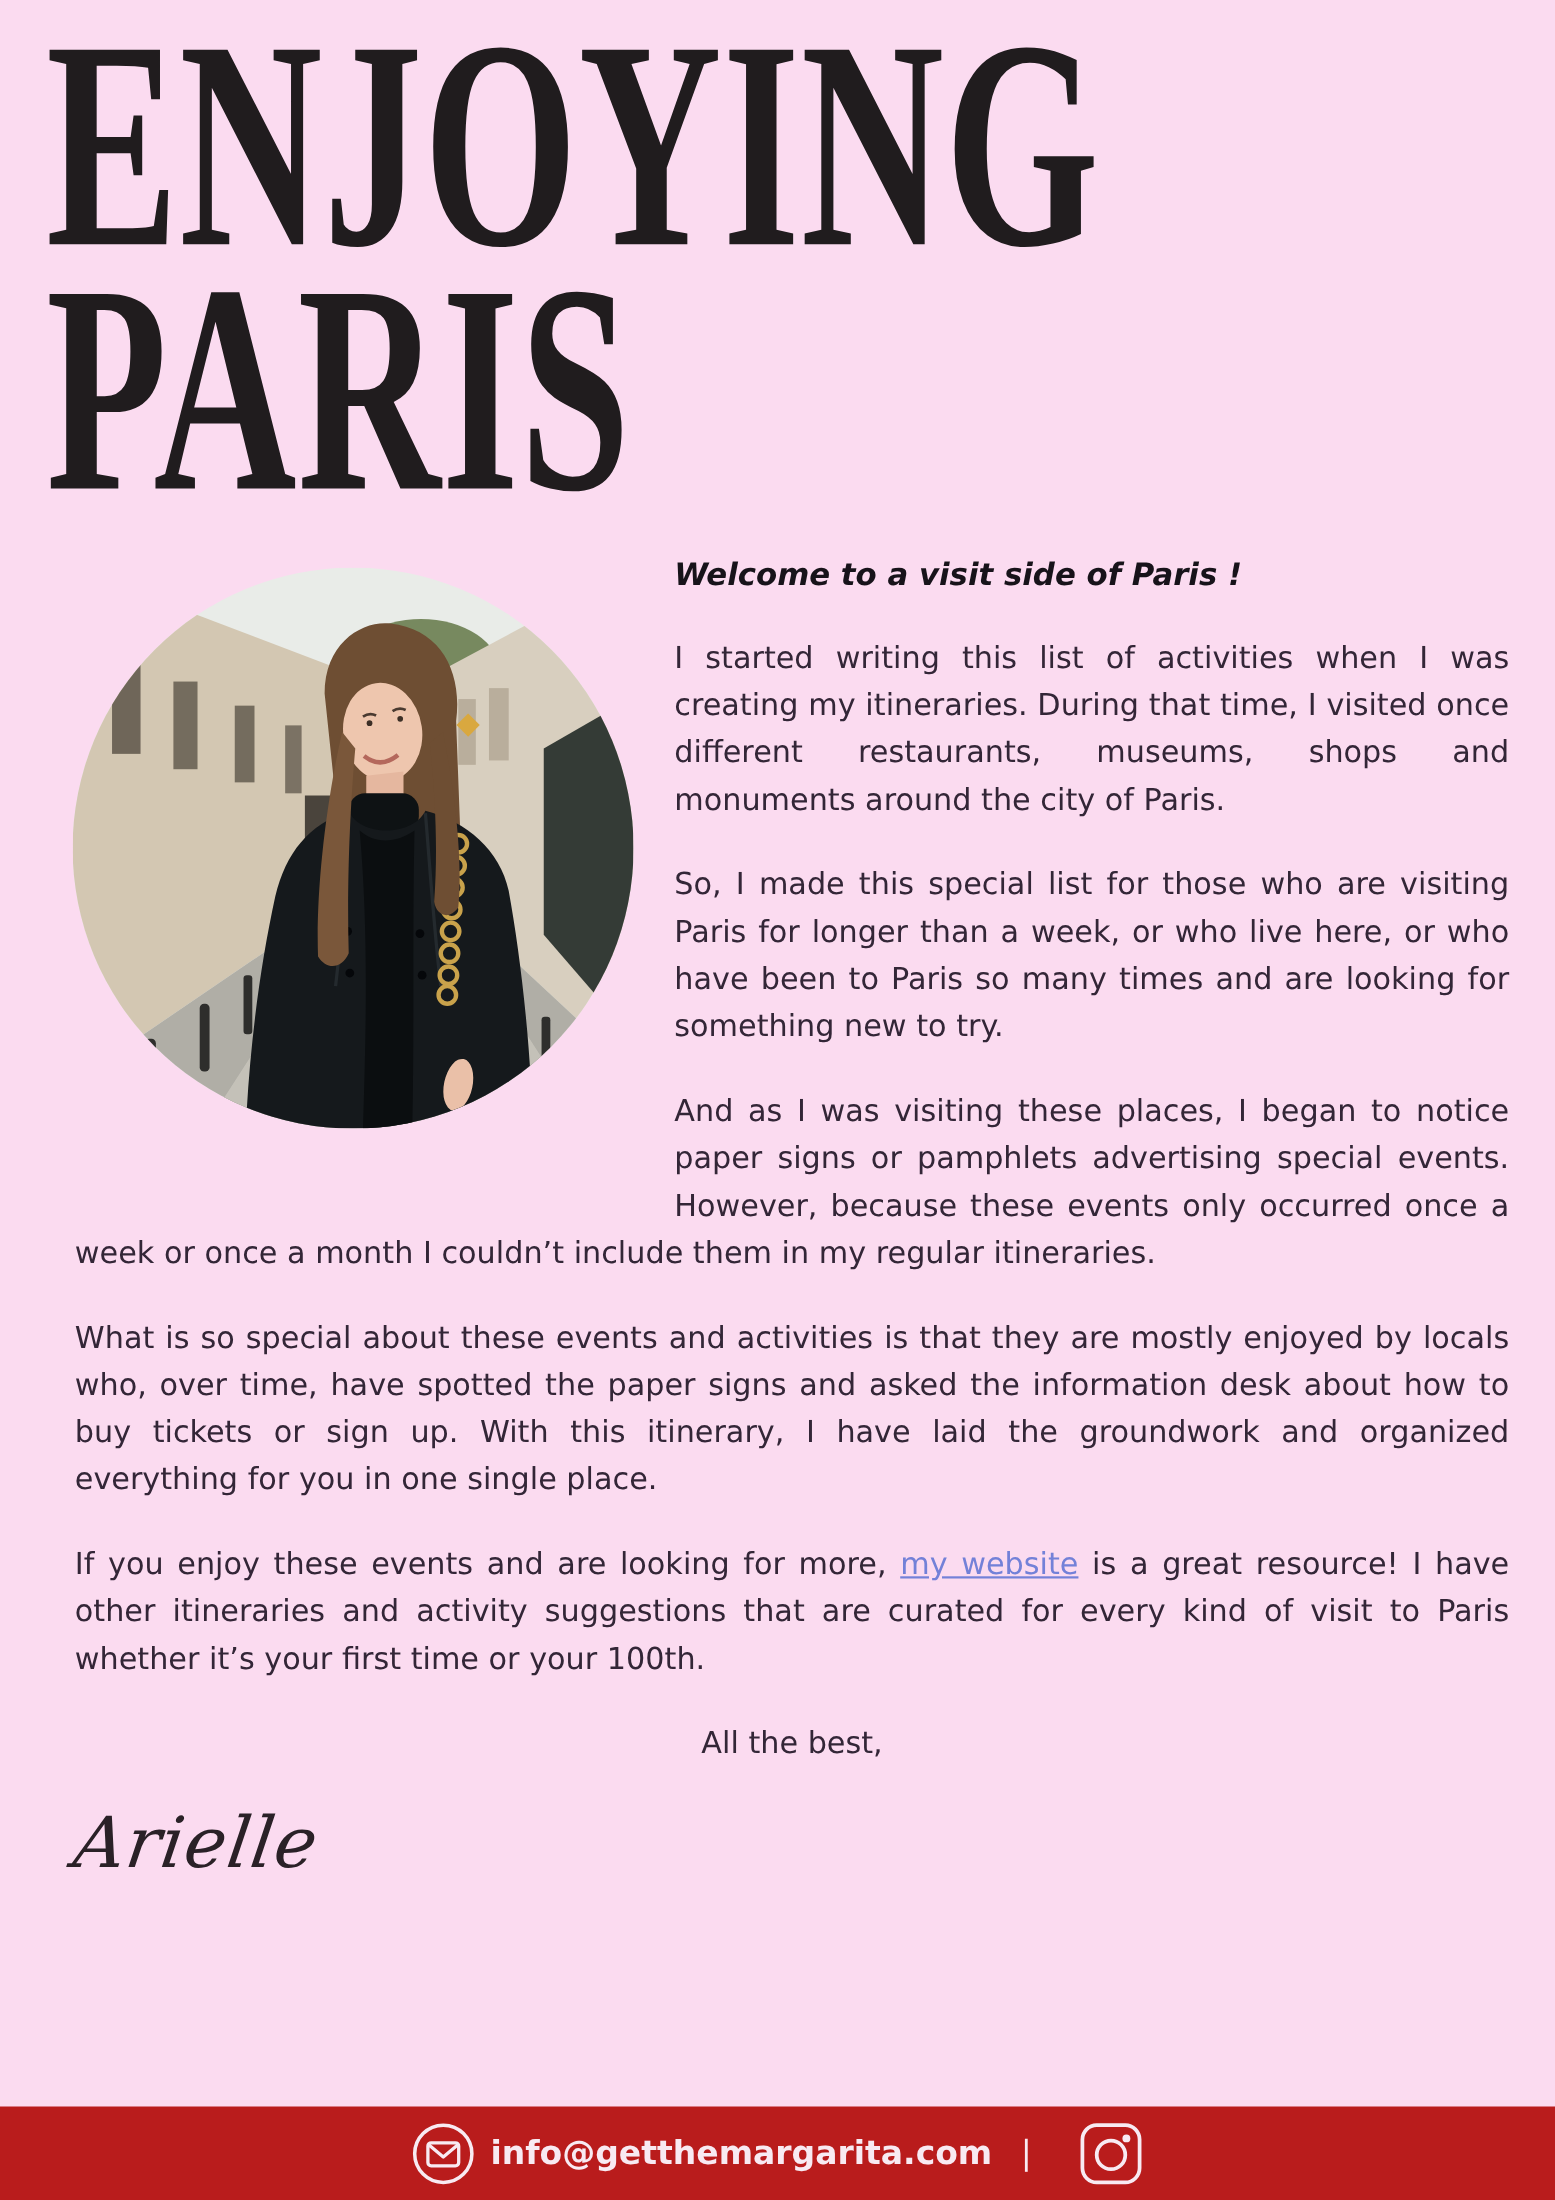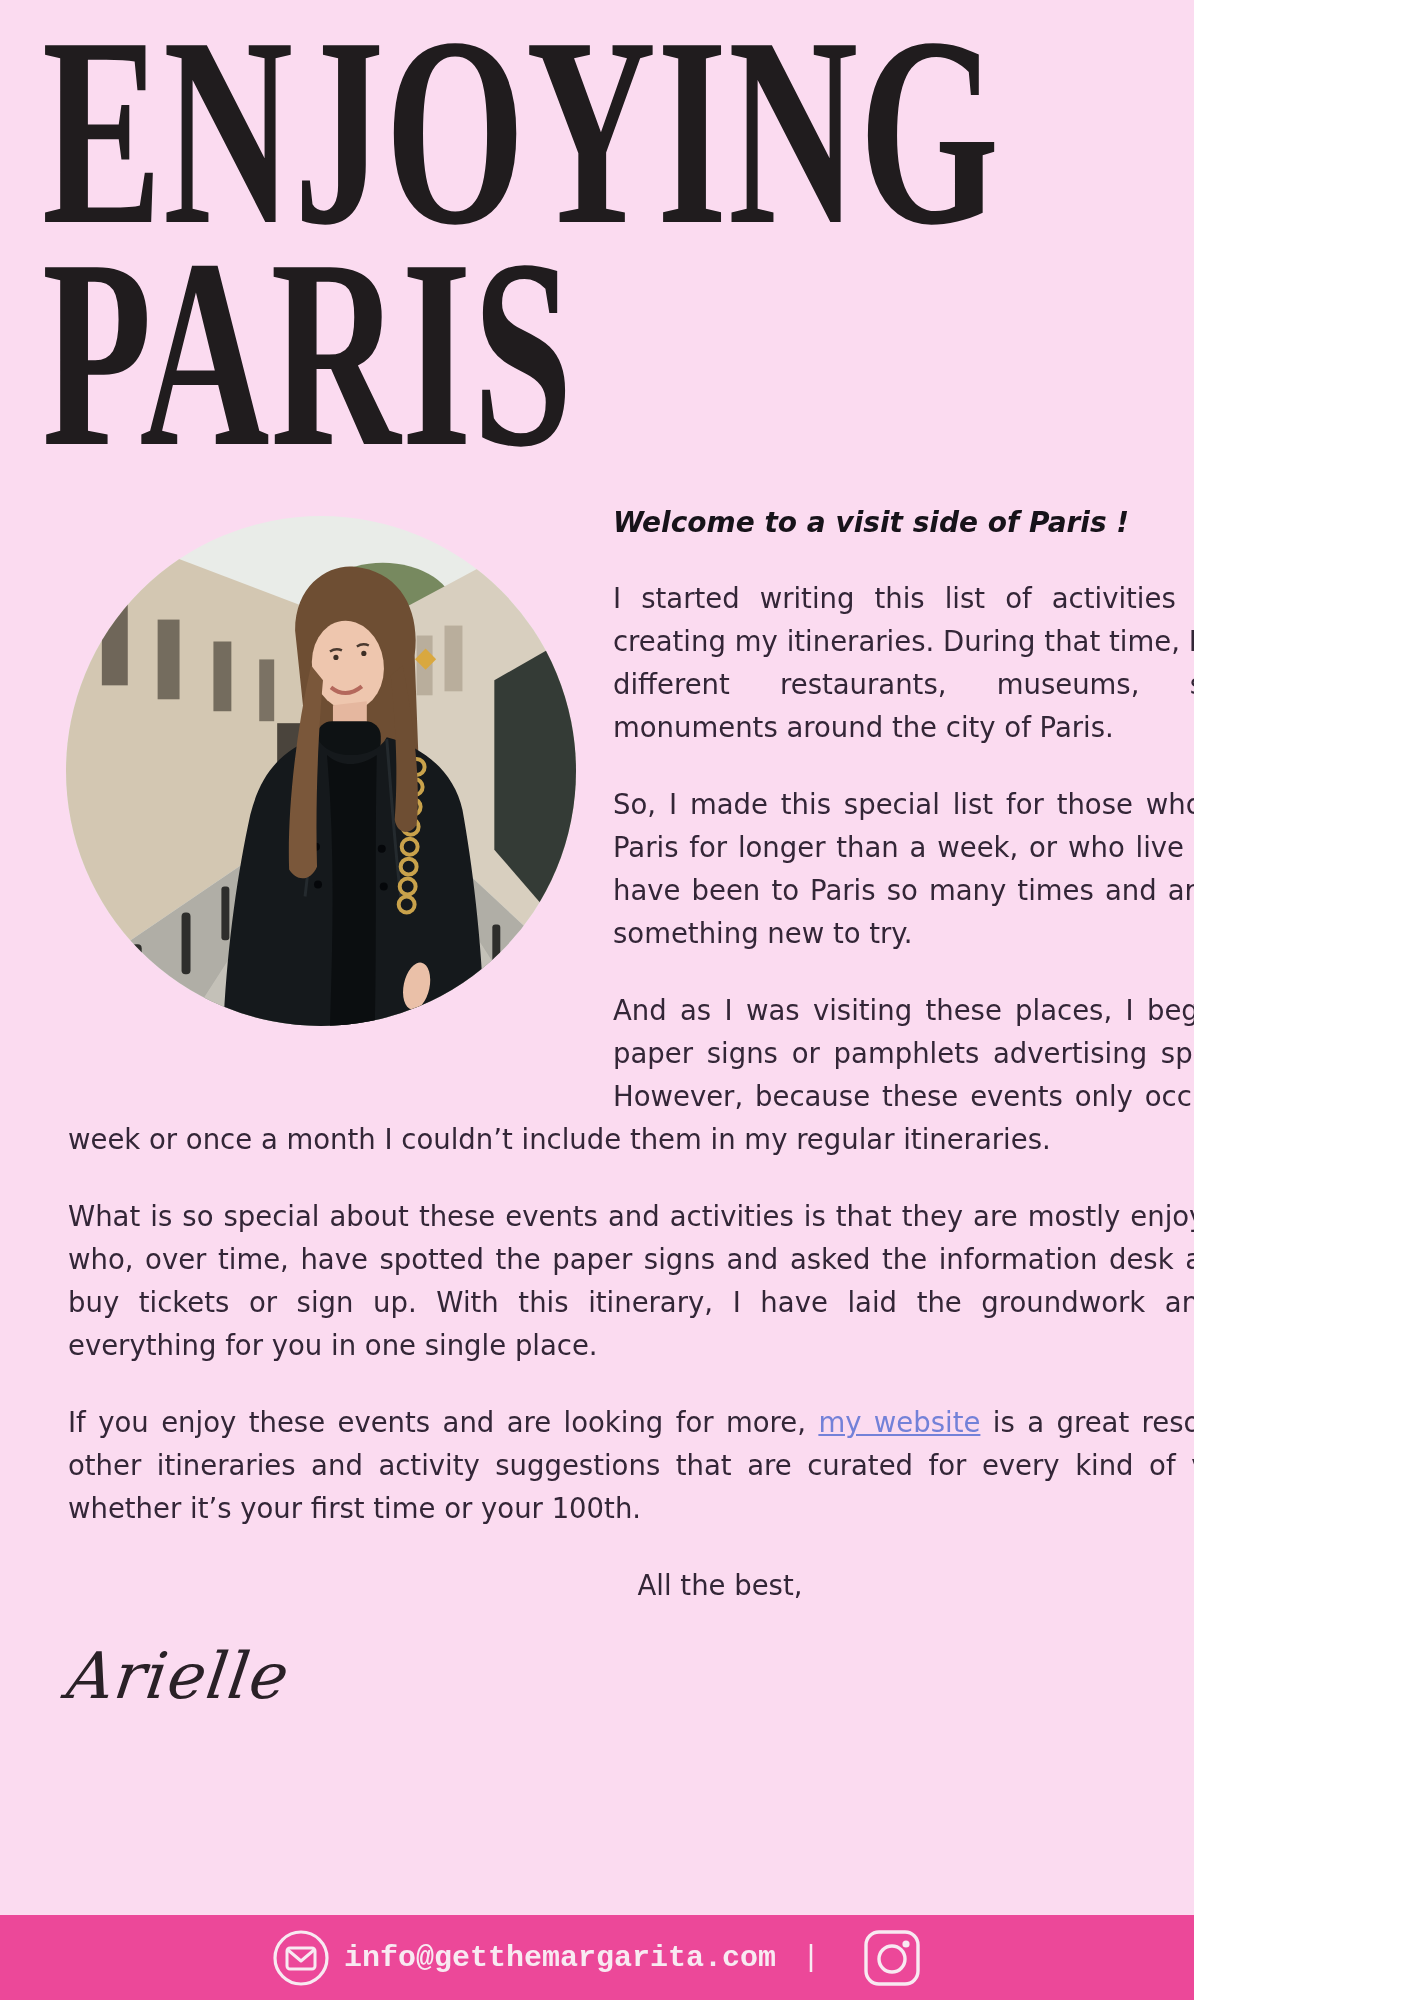--- a/index.html
+++ b/index.html
@@ -1,18 +1,18 @@
 <!DOCTYPE html>
 <html><head>
 <meta charset="utf-8">
 <style>
   html,body{margin:0;padding:0;}
   .page{
     position:relative;
-    width:1194px;height:2000px;
+    width:1414px;height:2000px;
     background:#fbdbf0;
     overflow:hidden;
     font-family:"DejaVu Sans",sans-serif;
     color:#332637;
   }
   
   .title{
     position:absolute;left:42px;top:21px;margin:0;
     font-family:"Liberation Serif",serif;
     font-weight:700;font-size:180px;line-height:148px;letter-spacing:1px;
@@ -44,23 +44,23 @@
   .link{color:#7381d8;text-decoration:underline;cursor:pointer;}
   .signature{
     display:inline-block;margin-top:26px;
     font-family:"DejaVu Serif",serif;font-style:italic;
     font-size:64px;line-height:86px;color:#2a2127;
     transform:skewX(-8deg);letter-spacing:1px;
   }
   
   .footer{
     position:absolute;left:0;right:0;bottom:0;height:85px;
-    background:#ec4899;
+    background:#b91c1c;
     display:flex;align-items:center;justify-content:center;
-    color:#f8eaf2;font-size:30px;font-weight:bold;font-family:Liberation Mono, monospace;
+    color:#f8eaf2;font-size:30px;font-weight:bold;
   }
   .footer .ic{display:inline-flex;align-items:center;}
   .footer .ic-mail{margin-right:14px;}
   .footer .sep{margin:0 26px;font-weight:400;}
   .footer .ic-insta{margin-left:16px;}
   .footer svg{display:block;}
 </style>
 </head>
 <body>
 

